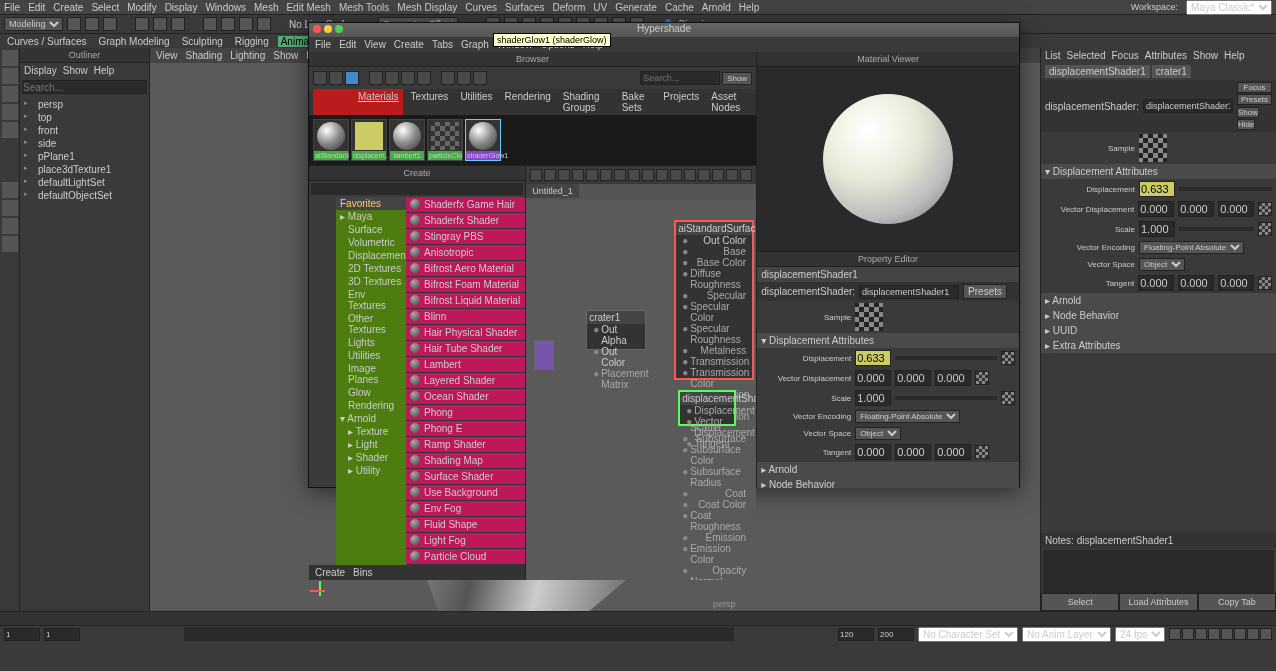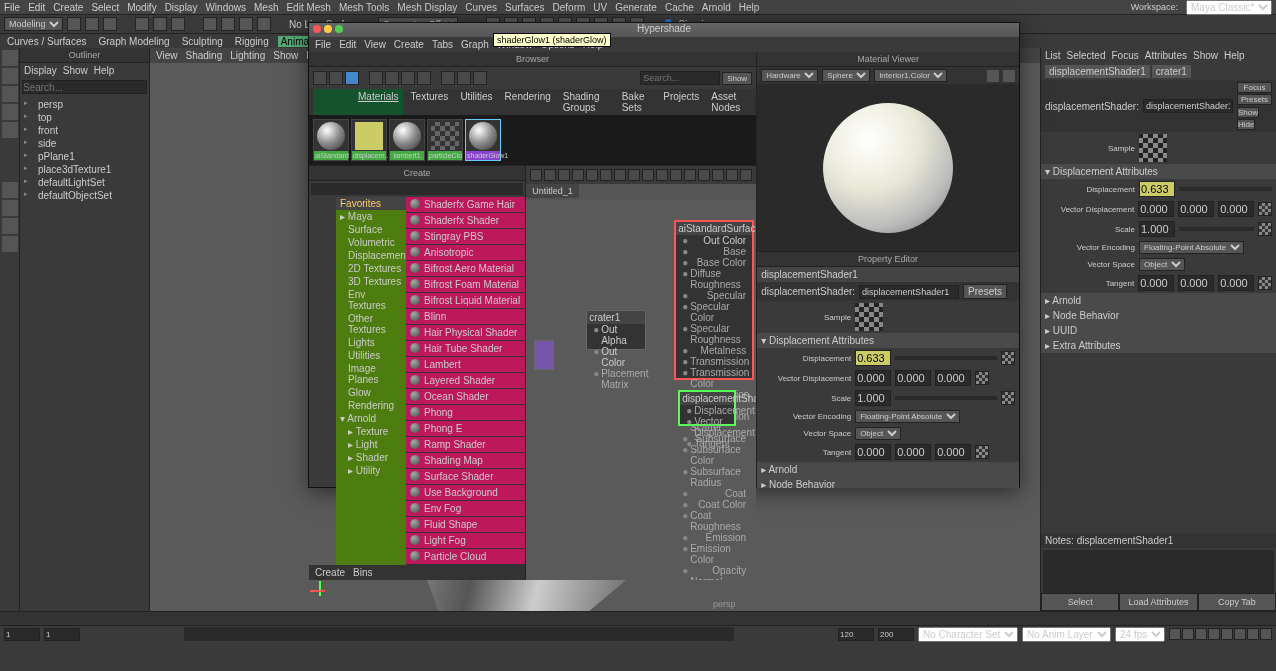--- a/index.html
+++ b/index.html
@@ -40,21 +40,21 @@
 .hs-body { display:flex; height:calc(100% - 28px); }
 .hs-left { width:498px; display:flex; flex-direction:column; }
 .hs-right { flex:1; display:flex; flex-direction:column; border-left:1px solid #222; }
 
 .browser-panel { height:140px; display:flex; flex-direction:column; border-bottom:1px solid #222; }
 .browser-toolbar { background:#3a3a3a; height:22px; display:flex; align-items:center; gap:2px; padding:0 4px; }
 .browser-toolbar .ib { width:14px; height:14px; background:#4a4a4a; border:1px solid #222; }
 .browser-toolbar input { background:#2a2a2a; border:1px solid #222; height:14px; width:80px; color:#ccc; font-size:9px; padding:0 2px; }
 .browser-tabs { display:flex; gap:4px; padding:0 4px; font-size:9px; background:#333; }
 .browser-tabs span { padding:2px 4px; cursor:pointer; }
-.browser-tabs .active { background:#14532d; text-decoration:underline;padding-left:45px; }
+.browser-tabs .active { background:#b91c1c; text-decoration:underline;padding-left:45px; }
 .swatches { flex:1; background:#1a1a1a; display:flex; gap:2px; padding:4px; }
 .swatch { width:36px; height:42px; background:#333; border:1px solid #444; position:relative; }
 .swatch.sel { border:1px solid #6cf; }
 .swatch .ball { width:28px; height:28px; border-radius:50%; margin:2px auto; background:radial-gradient(circle at 35% 30%,#fff,#888 50%,#333); }
 .swatch .check { width:28px; height:28px; margin:2px auto; background:repeating-conic-gradient(#666 0 25%,#333 0 50%) 50%/10px 10px; }
 .swatch .cube { width:28px; height:28px; margin:2px auto; background:#cc6; }
 .swatch .lbl { position:absolute; bottom:0; left:0; right:0; font-size:7px; text-align:center; padding:1px; }
 .sw-green .lbl { background:#4a4; }
 .sw-purple .lbl { background:#84c; }
 .tooltip { position:absolute; background:#ffc; color:#000; font-size:9px; padding:1px 3px; border:1px solid #000; z-index:20; }
@@ -446,28 +446,20 @@
             </div>
 
           </div>
         </div>
       </div>
     </div>
     <div class="hs-right">
 
       <div class="matviewer">
         <div class="panel-title">Material Viewer</div>
-        <div class="mv-toolbar">
-          <select><option>Hardware</option></select>
-          <select><option>Sphere</option></select>
-          <select><option>Interior1.Color</option></select>
-          <span style="flex:1"></span>
-          <span class="ib" style="width:12px;height:12px;background:#555"></span>
-          <span class="ib" style="width:12px;height:12px;background:#555"></span>
-        </div>
         <div class="mv-canvas">
           <div class="mv-sphere"></div>
         </div>
       </div>
 
       <div class="propeditor">
         <div class="panel-title">Property Editor</div>
         <div class="pe-hdr" style="background:#444">
           <span>displacementShader1</span>
         </div>

